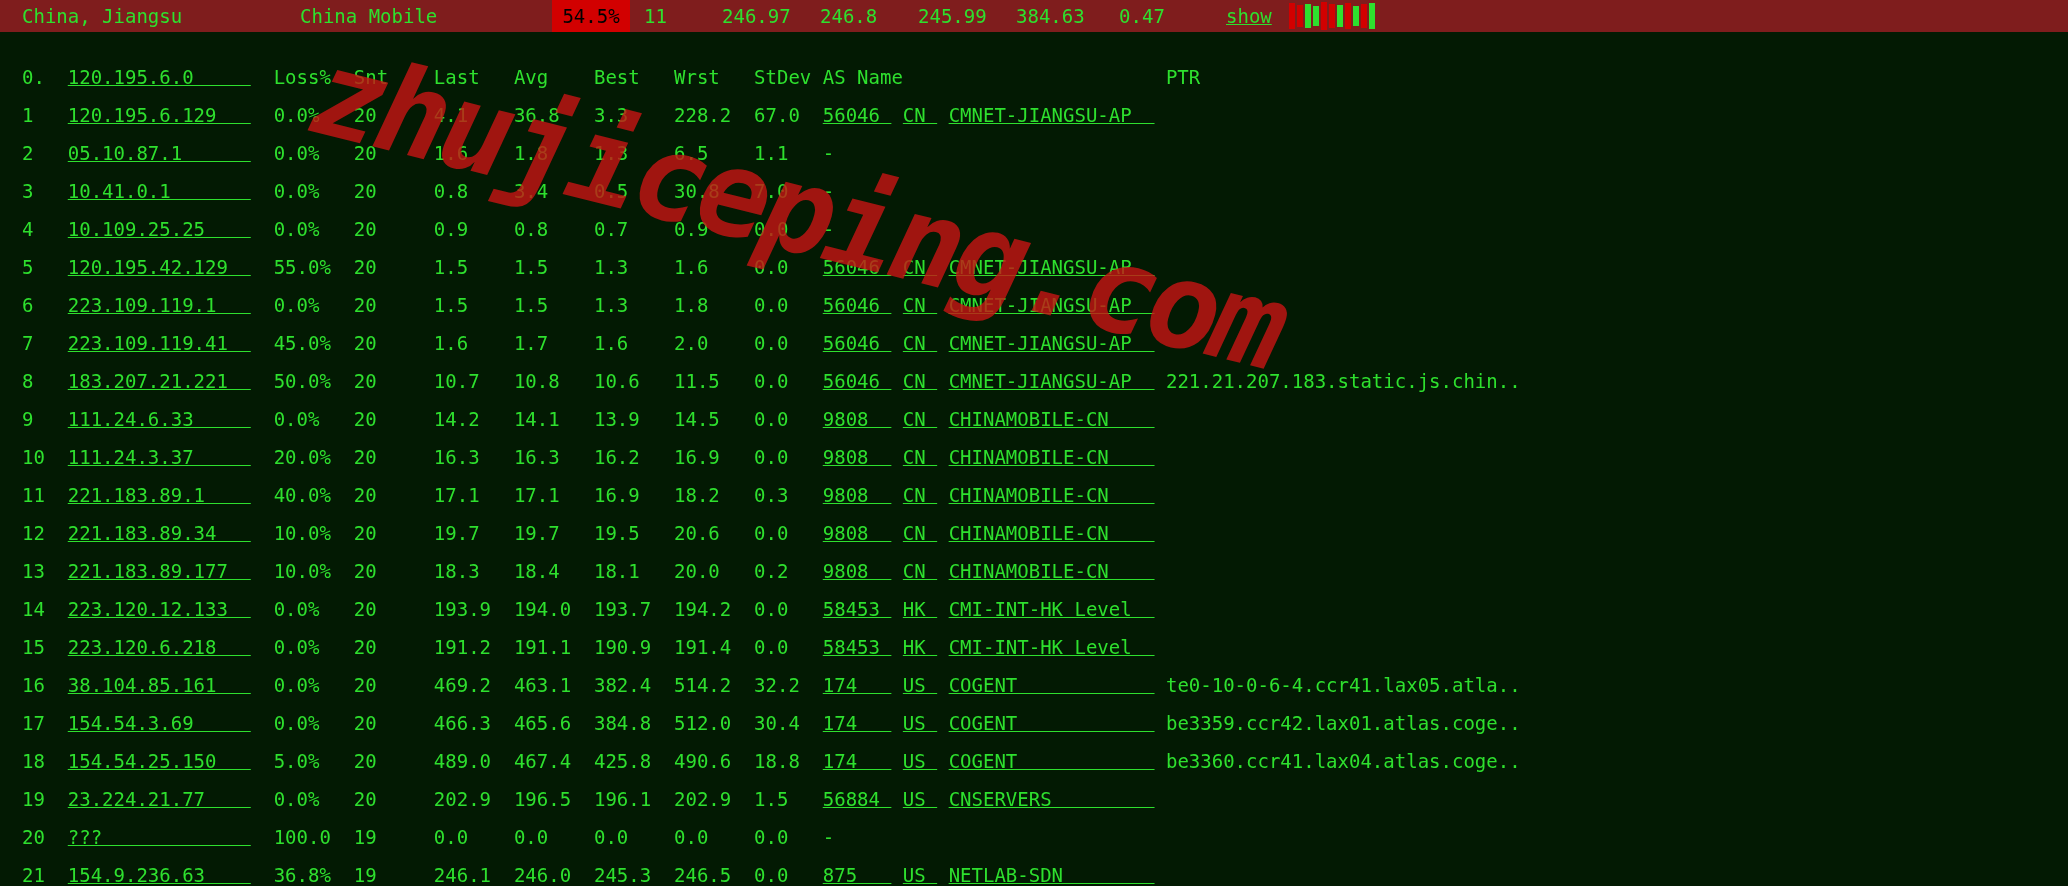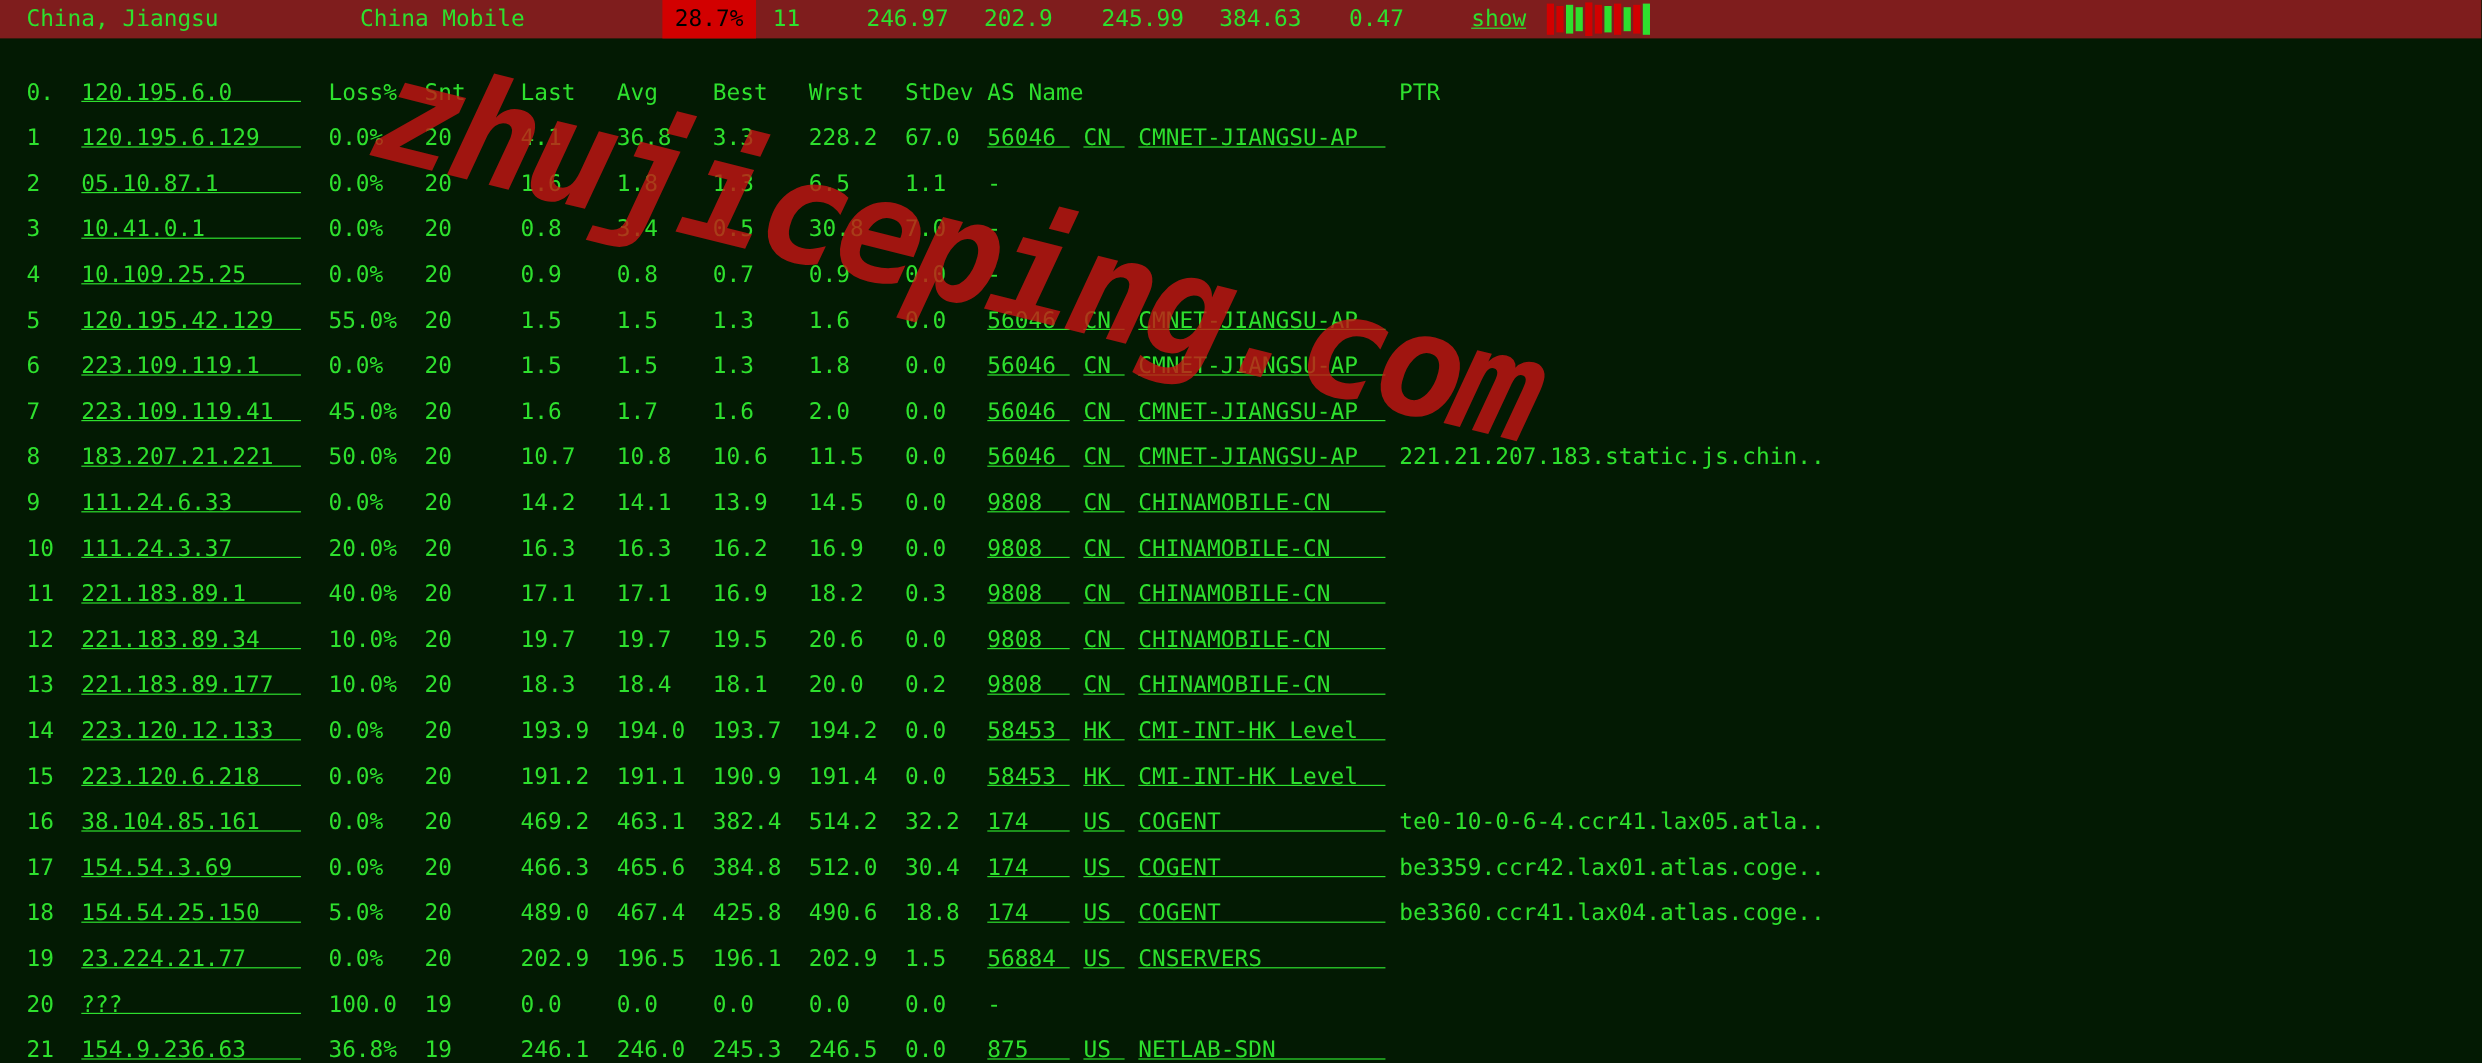--- a/index.html
+++ b/index.html
@@ -5,38 +5,38 @@
   html,body{margin:0;padding:0;background:#031a03;color:#2ee02e;font-family:Consolas,Menlo,monospace;font-size:19px;overflow:hidden}
   body{width:2068px;height:886px;position:relative}
   .u{text-decoration:underline}
   .topbar{position:absolute;top:0;left:0;right:0;height:32px;background:#7f1d1d;display:flex;align-items:center}
   .topbar>div{white-space:pre}
   .loc{width:278px;padding-left:22px}
   .isp{width:252px}
   .pct{width:78px;text-align:center;background:#d20000;color:#000;height:32px;line-height:32px}
   .cnt{width:78px;padding-left:14px;color:#2ee02e}
   .v{width:92px;padding-right:6px}
-  .sd{width:56px;text-align:right}
+  .sd{width:56px;text-align:center}
   .show{color:#2ee02e;margin-left:56px}
   .spark{margin-left:16px;display:flex;align-items:center;height:32px}
   .spark span{width:6px;margin:0 1px;background:#2ee02e}
   .spark .r{background:#d20000}
   pre.tbl{margin:0;position:absolute;top:58px;left:22px;line-height:38px;white-space:pre}
   .wm{position:absolute;pointer-events:none;color:rgba(200,20,20,.8);font-size:120px;font-weight:700;font-style:italic;left:300px;top:140px;transform:rotate(14deg);letter-spacing:-6px}
 </style>
 </head>
 <body>
 
 <div class="topbar">
   <div class="loc">China, Jiangsu</div>
   <div class="isp">China Mobile</div>
-  <div class="pct">28.7%</div>
+  <div class="pct">54.5%</div>
   <div class="cnt">11</div>
   <div class="v">246.97</div>
-  <div class="v">202.9</div>
+  <div class="v">246.8</div>
   <div class="v">245.99</div>
   <div class="v">384.63</div>
   <div class="sd">0.47</div>
   <div class="show u">show</div>
   <div class="spark">
     <span class="r" style="height:26px"></span><span class="r" style="height:22px"></span>
     <span style="height:24px"></span><span style="height:20px"></span>
     <span class="r" style="height:28px"></span><span class="r" style="height:24px"></span>
     <span style="height:22px"></span><span class="r" style="height:26px"></span>
     <span style="height:20px"></span><span class="r" style="height:24px"></span>

